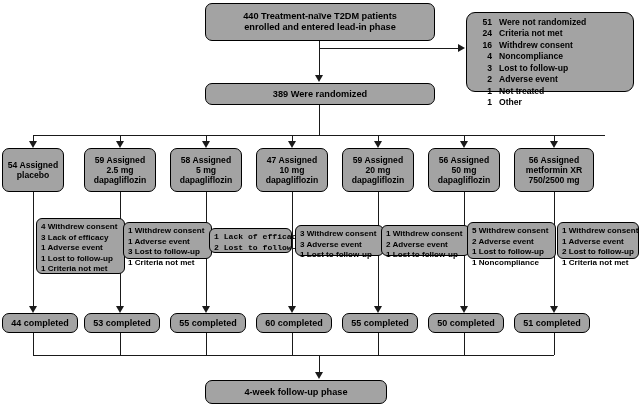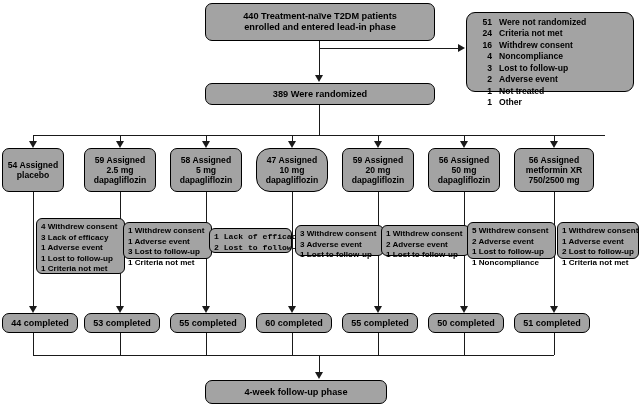--- a/index.html
+++ b/index.html
@@ -188,21 +188,21 @@
   <div class="arrow-d" style="left:201.5px;top:306px;"></div>
   <div class="box detail" style="left:209px;top:228px;width:83px;height:25px;font-family:Liberation Mono, monospace;">
     <div class="drow">1 Lack of efficacy</div>
     <div class="drow">2 Lost to follow-up</div>
   </div>
   <div class="box completed" style="left:170px;width:76px;">
     <span class="ln">55 completed</span>
   </div>
   <div class="vline" style="left:206px;top:333px;height:22px;"></div>
 
-  <div class="box arm" style="left:256px;width:72px;border-radius:14px;">
+  <div class="box arm" style="left:256px;width:72px;">
     <span class="ln">47 Assigned</span>
     <span class="ln">10 mg</span>
     <span class="ln">dapagliflozin</span>
   </div>
   <div class="vline" style="left:292px;top:135px;height:7px;"></div>
   <div class="arrow-d" style="left:287.5px;top:141px;"></div>
   <div class="vline" style="left:292px;top:192px;height:115px;"></div>
   <div class="arrow-d" style="left:287.5px;top:306px;"></div>
   <div class="box detail" style="left:295px;top:225px;width:89px;height:31px;">
     <div class="drow">3 Withdrew consent</div>

